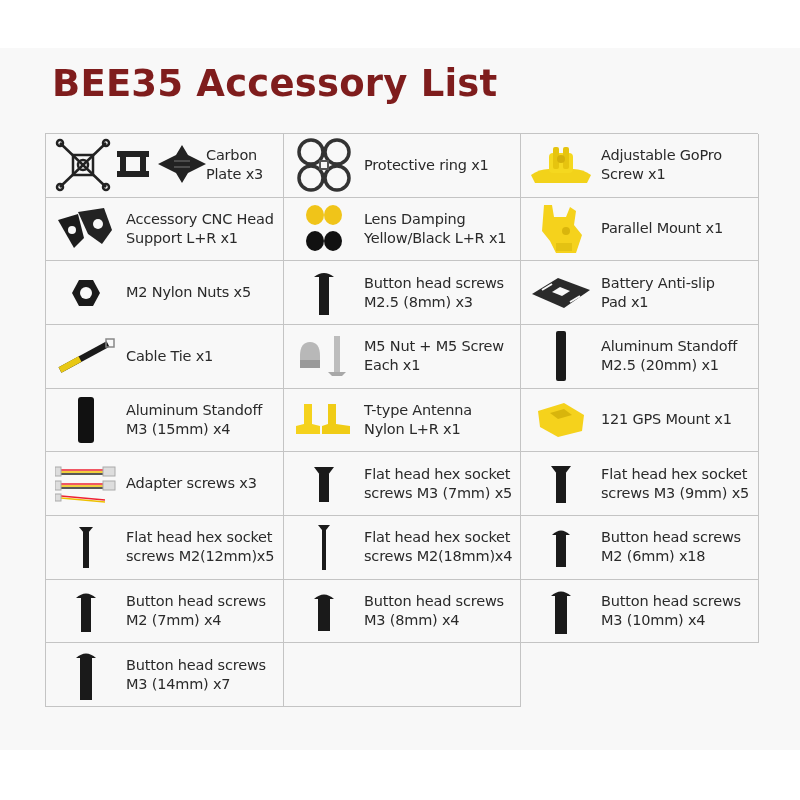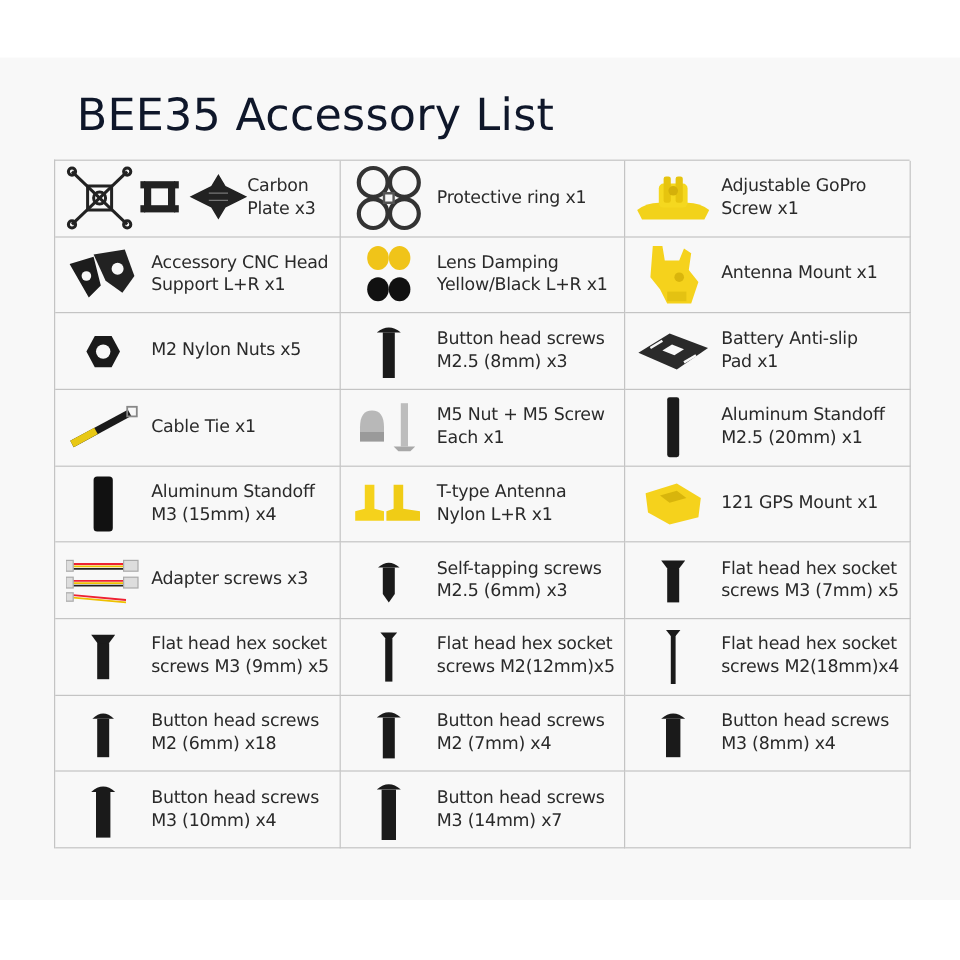--- a/index.html
+++ b/index.html
@@ -4,22 +4,22 @@
 <style>
   html, body { margin: 0; padding: 0; }
   body {
     width: 800px; height: 800px; background: #ffffff; position: relative; overflow: hidden;
     font-family: "Liberation Sans", "DejaVu Sans", sans-serif;
   }
   .band {
     position: absolute; left: 0; top: 48px; width: 800px; height: 702px; background: #f8f8f8;
   }
   .title {
-    position: absolute; left: 48px; top: 58px; margin: 16px;
-    font-size: 37px; font-weight: 400; color: #0f172a; letter-spacing: 0.2px;
+    position: absolute; left: 48px; top: 58px; margin: 4px;
+    font-size: 37px; font-weight: 700; color: #7f1d1d; letter-spacing: 0.2px;
     font-family: "DejaVu Sans", "Liberation Sans", sans-serif;
   }
   .grid {
     position: absolute; left: 45px; top: 133px; width: 713px; height: 574px;
     display: grid; grid-template-columns: 238px 237px 238px;
     grid-template-rows: repeat(9, 1fr);
     border-top: 1px solid #c4c4c4; border-left: 1px solid #c4c4c4;
     box-sizing: border-box;
   }
   .cell {
@@ -126,21 +126,21 @@
   </div>
 
   <div class="cell">
     <div class="thumb">
       <svg width="50" height="56" viewBox="0 0 50 56">
         <path d="M8 4 L16 4 L18 16 L30 16 L34 6 L40 10 L38 24 L46 34 L40 52 L20 52 L14 40 L6 30 Z" fill="#f5d21c"></path>
         <circle cx="30" cy="30" r="4" fill="#d9b50c"></circle>
           <rect x="20" y="42" width="16" height="8" fill="#e4c212"></rect>
       </svg>
     </div>
-    <span class="label">Antenna Mount x1</span>
+    <span class="label">Parallel Mount x1</span>
   </div>
 
   <div class="cell">
     <div class="thumb">
       <svg width="30" height="30" viewBox="0 0 30 30">
         <polygon points="8,2 22,2 29,15 22,28 8,28 1,15" fill="#1a1a1a"></polygon>
         <circle cx="15" cy="15" r="6" fill="#f8f8f8"></circle>
       </svg>
     </div>
     <span class="label">M2 Nylon Nuts x5</span>
@@ -251,30 +251,20 @@
         <rect x="0" y="3" width="6" height="9" fill="#ddd" stroke="#aaa"></rect>
           <rect x="48" y="3" width="12" height="9" fill="#ddd" stroke="#aaa"></rect>
         <rect x="0" y="17" width="6" height="9" fill="#ddd" stroke="#aaa"></rect>
           <rect x="48" y="17" width="12" height="9" fill="#ddd" stroke="#aaa"></rect>
         <rect x="0" y="30" width="6" height="7" fill="#ddd" stroke="#aaa"></rect>
       </svg>
     </div>
     <span class="label">Adapter screws x3</span>
   </div>
 
-  <div class="cell">
-    <div class="thumb">
-      <svg width="22" height="38" viewBox="0 0 22 38">
-        <path d="M2 8 Q11 0 20 8 Z" fill="#1a1a1a"></path>
-          <path d="M6 8 L16 8 L16 30 L11 37 L6 30 Z" fill="#1a1a1a"></path>
-      </svg>
-    </div>
-    <span class="label">Self-tapping screws
-M2.5 (6mm) x3</span>
-  </div>
 
   <div class="cell">
     <div class="thumb">
       <svg width="22" height="38" viewBox="0 0 22 38">
         <path d="M1 2 L21 2 L15 10 L7 10 Z" fill="#1a1a1a"></path>
           <rect x="6" y="9" width="10" height="28" fill="#1a1a1a"></rect>
       </svg>
     </div>
     <span class="label">Flat head hex socket
 screws M3 (7mm) x5</span>

